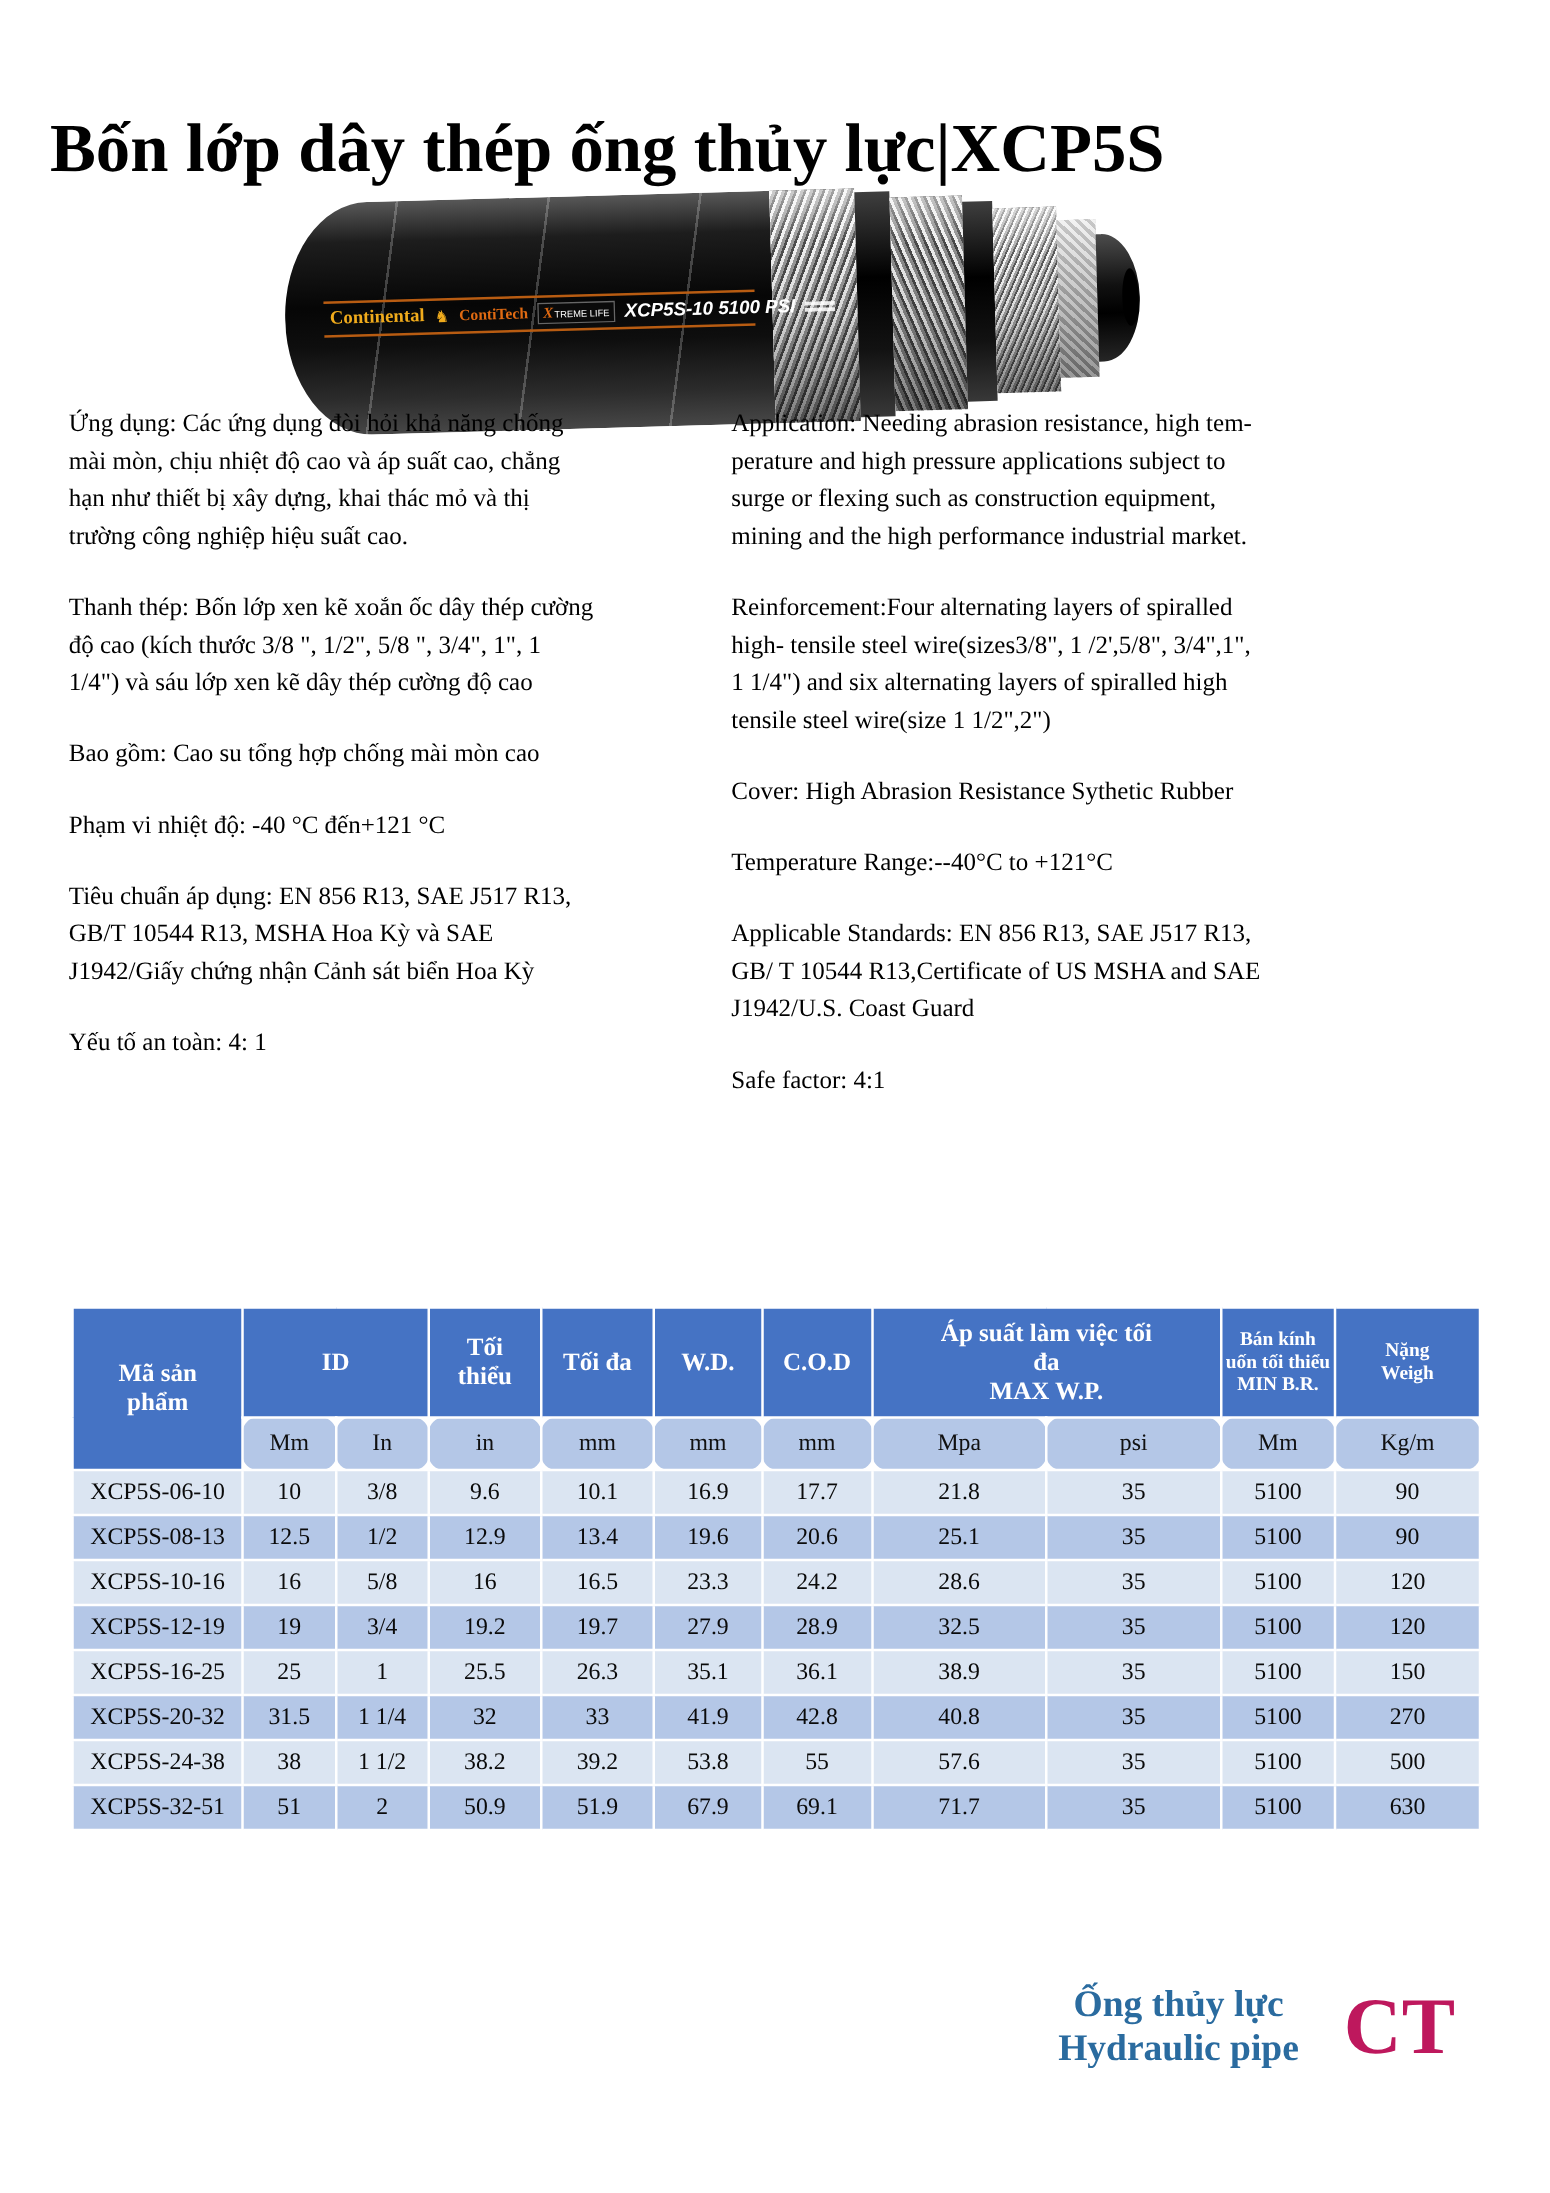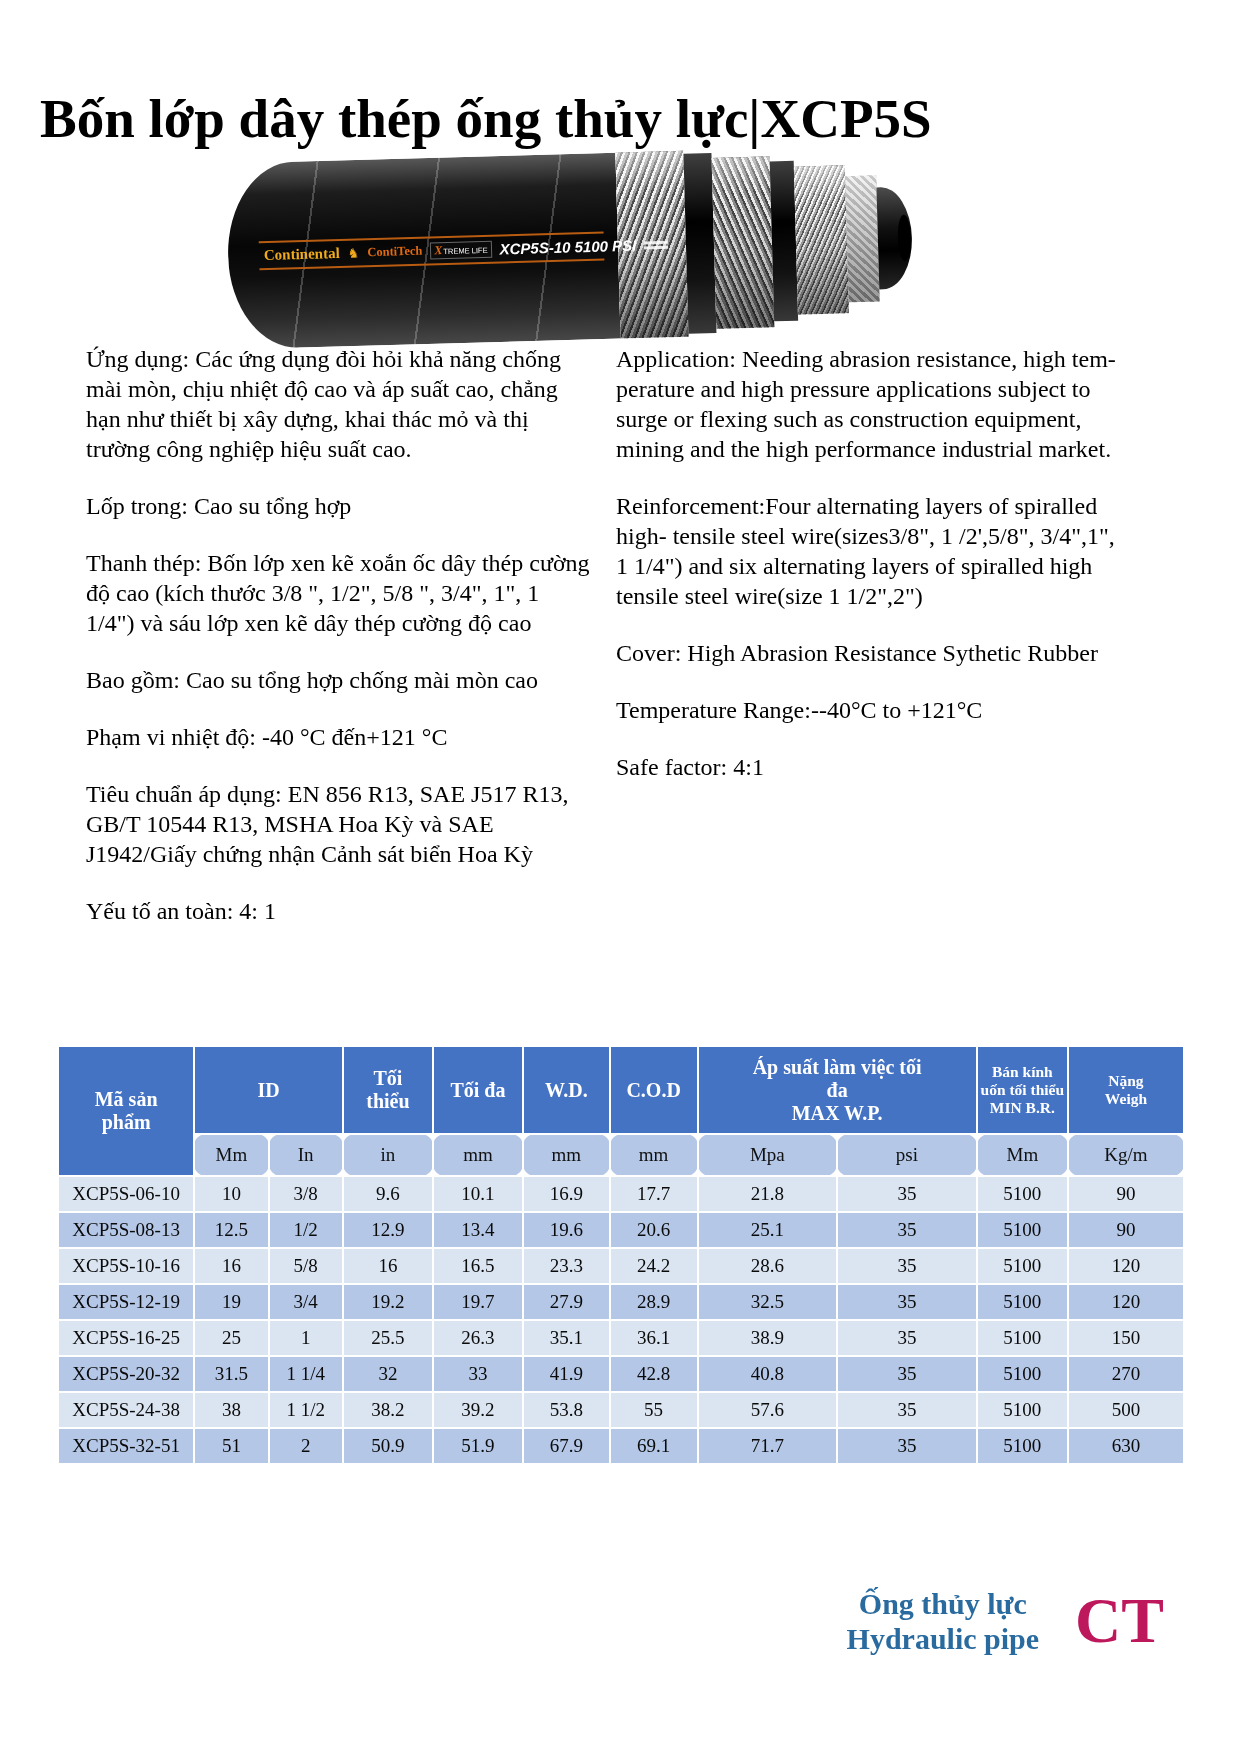--- a/index.html
+++ b/index.html
@@ -56,21 +56,21 @@
   .fabric{left:90.5%;width:4.5%;top:17%;bottom:17%;
     background:
       linear-gradient(180deg, rgba(255,255,255,.45), rgba(0,0,0,.35)),
       repeating-linear-gradient(45deg,#e9e9e9 0 3px,#9c9c9c 3px 6px),
       repeating-linear-gradient(-45deg,rgba(235,235,235,.6) 0 3px,rgba(110,110,110,.6) 3px 6px);}
   .tube{left:95%;width:5%;top:23%;bottom:23%;
     background:linear-gradient(180deg,#4c4c4c,#111 40%,#000 62%,#262626);
     border-radius:0 30px 30px 0 / 0 50% 50% 0;}
   .bore{position:absolute;right:1px;top:28%;bottom:28%;width:38%;background:#000;border-radius:50%;}
   
-  .col{position:absolute;top:344px;font-size:24px;line-height:30px;margin-left:31px;}
+  .col{position:absolute;top:324px;font-size:20px;line-height:30px;}
   .col-left{left:55px;width:532px;}
   .col-right{left:585px;width:565px;}
   .para{margin:0 0 27px 0;white-space:pre-line;}
   
   .spec-table{
     position:absolute;left:57px;top:1045px;width:1128px;
     border-collapse:collapse;table-layout:fixed;text-align:center;
   }
   .spec-table th,.spec-table td{border:2px solid #fff;padding:0 2px;}
   .spec-table thead th{background:#4573c4;color:#fff;font-weight:bold;font-size:20px;white-space:pre-line;height:86px;}
@@ -115,21 +115,20 @@
         <i></i>
       </span>
   </div>
 </div>
 
 <div class="col col-left">
   <p class="para">Ứng dụng: Các ứng dụng đòi hỏi khả năng chống
 mài mòn, chịu nhiệt độ cao và áp suất cao, chẳng
 hạn như thiết bị xây dựng, khai thác mỏ và thị
 trường công nghiệp hiệu suất cao.</p>
-  <p class="para">Lốp trong: Cao su tổng hợp</p>
   <p class="para">Thanh thép: Bốn lớp xen kẽ xoắn ốc dây thép cường
 độ cao (kích thước 3/8 ", 1/2", 5/8 ", 3/4", 1", 1
 1/4") và sáu lớp xen kẽ dây thép cường độ cao</p>
   <p class="para">Bao gồm: Cao su tổng hợp chống mài mòn cao</p>
   <p class="para">Phạm vi nhiệt độ: -40 °C đến+121 °C</p>
   <p class="para">Tiêu chuẩn áp dụng: EN 856 R13, SAE J517 R13,
 GB/T 10544 R13, MSHA Hoa Kỳ và SAE
 J1942/Giấy chứng nhận Cảnh sát biển Hoa Kỳ</p>
   <p class="para">Yếu tố an toàn: 4: 1</p>
 </div>
@@ -138,20 +137,23 @@
   <p class="para">Application: Needing abrasion resistance, high tem-
 perature and high pressure applications subject to
 surge or flexing such as construction equipment,
 mining and the high performance industrial market.</p>
   <p class="para">Reinforcement:Four alternating layers of spiralled
 high- tensile steel wire(sizes3/8", 1 /2',5/8", 3/4",1",
 1 1/4") and six alternating layers of spiralled high
 tensile steel wire(size 1 1/2",2")</p>
   <p class="para">Cover: High Abrasion Resistance Sythetic Rubber</p>
   <p class="para">Temperature Range:--40°C to +121°C</p>
+  <p class="para">Applicable Standards: EN 856 R13, SAE J517 R13,
+GB/ T 10544 R13,Certificate of US MSHA and SAE
+J1942/U.S. Coast Guard</p>
   <p class="para">Safe factor: 4:1</p>
 </div>
 
 <table class="spec-table">
   <colgroup>
     <col style="width:12.1%">
       <col style="width:6.6%">
       <col style="width:6.6%">
     <col style="width:8.0%">
       <col style="width:8.0%">

